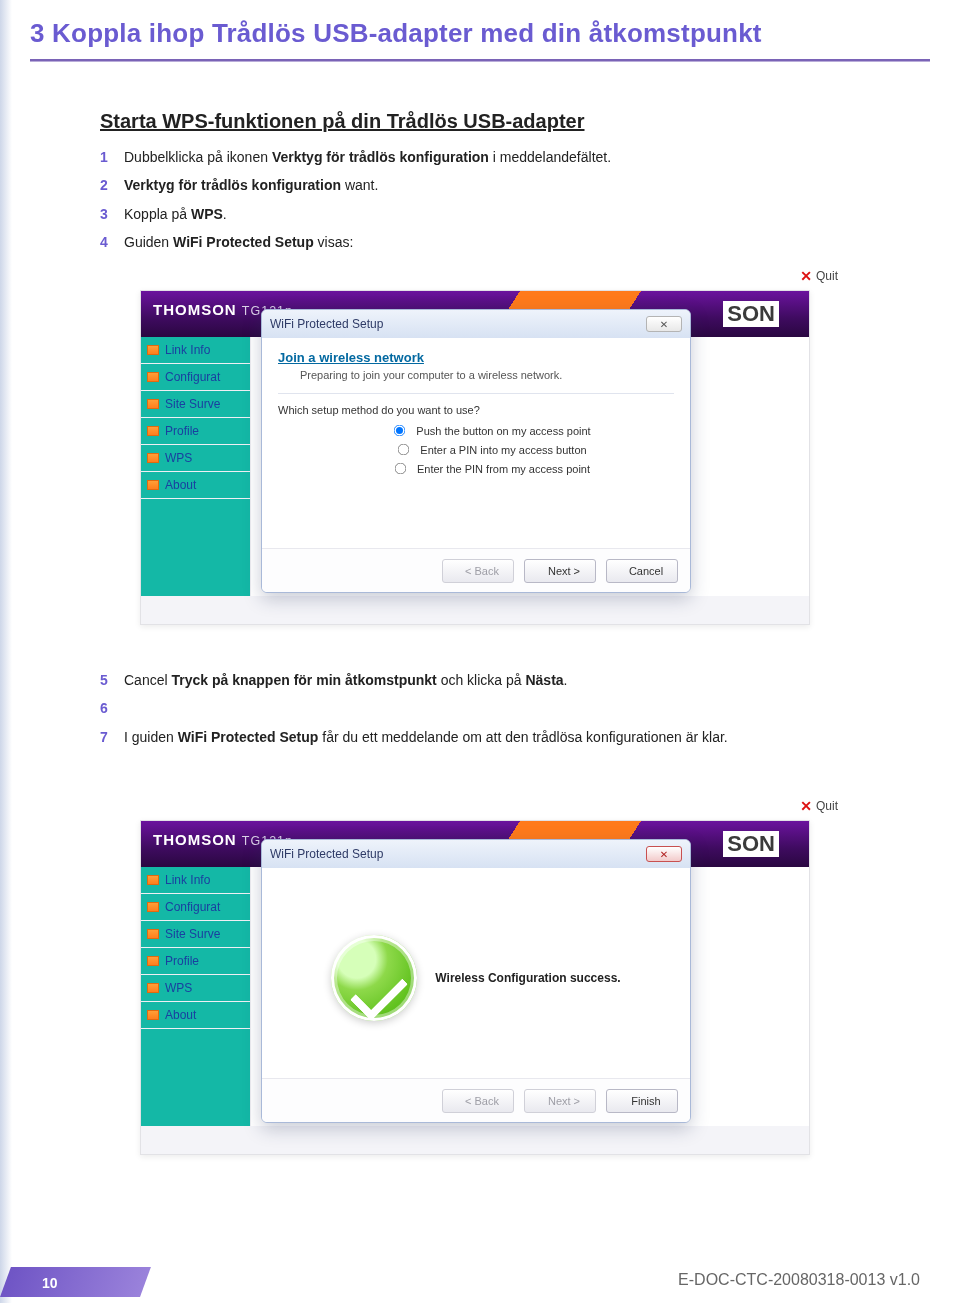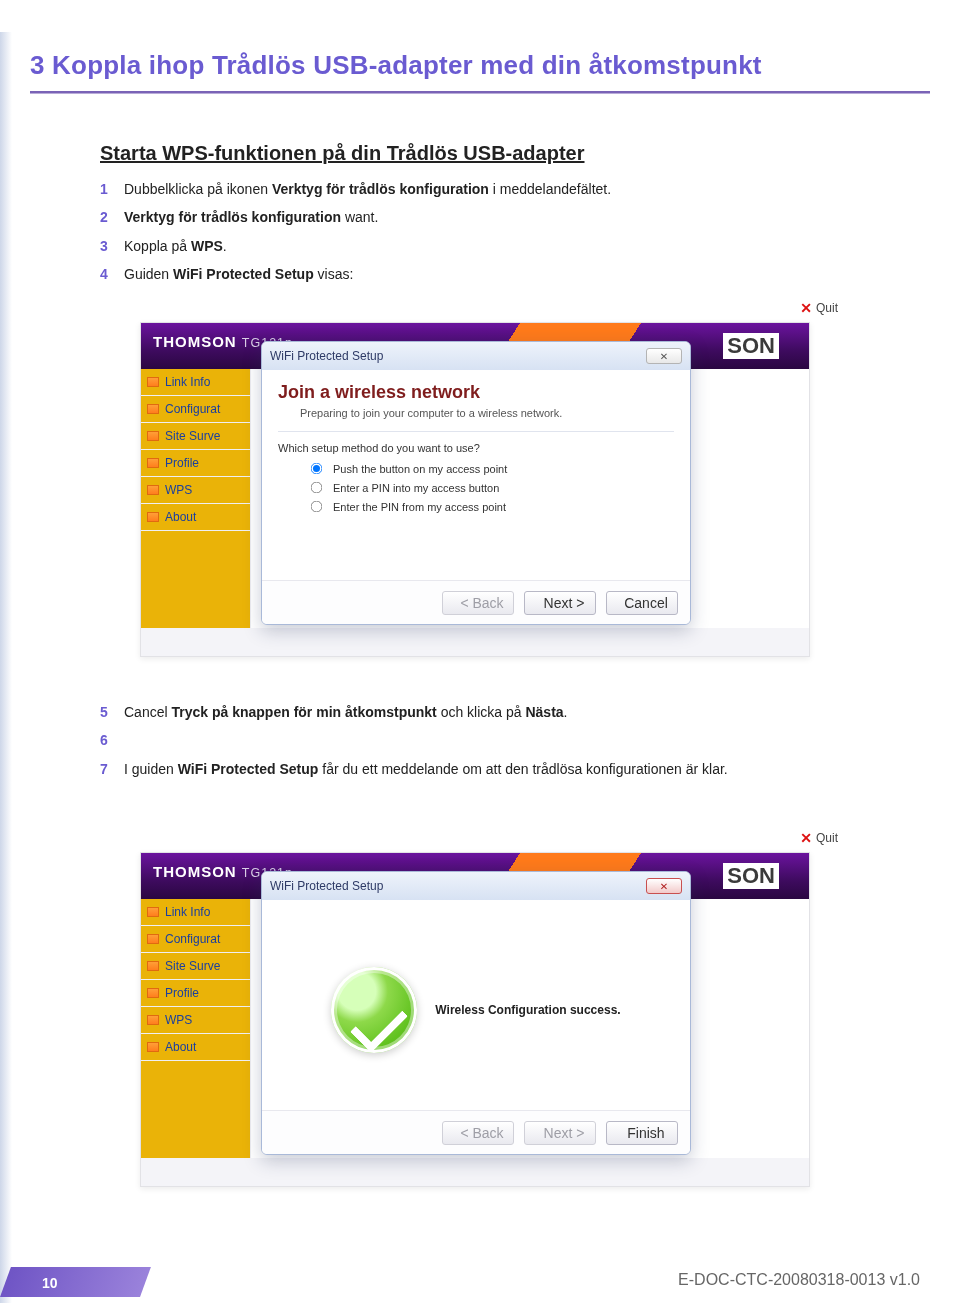--- a/index.html
+++ b/index.html
@@ -7,21 +7,20 @@
     width: 960px;
     height: 1303px;
     background: #fff;
     font-family: Arial, Helvetica, sans-serif;
     position: relative;
     overflow: hidden;
   }
   .page {
     position: absolute;
     inset: 0;
-    margin-top: 32px;
   }
   .left-edge {
     position: absolute;
     left: 0; top: 0; bottom: 0; width: 12px;
     background: linear-gradient(90deg, rgba(200,210,230,.9), rgba(255,255,255,0));
   }
   .page-header {
     position: absolute;
     left: 30px; right: 30px; top: 18px;
   }
@@ -91,21 +90,21 @@
   }
   .quit {
     position: absolute;
     right: -8px; top: -22px;
     font-size: 12px; color: #444;
     display: flex; align-items: center; gap: 4px;
   }
   .quit .x { color: #d11; font-weight: 900; font-size: 14px; }
   .side {
     position: absolute; left: 0; top: 46px; width: 110px; bottom: 28px;
-    background: #eab308;
+    background: #14b8a6;
     border-right: 1px solid #ececf0;
   }
   .side .item {
     display: flex; align-items: center; gap: 6px;
     padding: 6px 6px; font-size: 12px; color: #1a3fa0;
     border-bottom: 1px solid #efeff4;
   }
   .side .ico {
     width: 12px; height: 10px;
     background: linear-gradient(#ffa33a,#ff7a1a);
@@ -137,35 +136,35 @@
   .dlg .titlebar .t { color: #2e3a66; }
   .dlg .titlebar .winclose {
     width: 36px; height: 16px; border: 1px solid #b4b4b4; border-radius: 3px;
     background: linear-gradient(#fff,#e8e8e8);
     font-size: 10px; display: inline-flex; align-items: center; justify-content: center; color: #555;
   }
   .dlg .titlebar .winclose.red {
     border-color: #c85050; background: linear-gradient(#fff,#f2caca); color: #b02020;
   }
   .dlg .body { padding: 12px 16px 10px; min-height: 210px; position: relative; }
-  .dlg .h { font-size: 18px; font-weight: 700; color: #7f1d1d; }
+  .dlg .h { font-size: 13px; font-weight: 700; color: #0369a1; text-decoration: underline; }
   .dlg .sub { font-size: 11px; color: #555; margin: 4px 0 12px; padding-left: 22px; }
   .dlg .rule { height: 1px; background: #e0e4ee; margin: 8px 0 10px; }
   .dlg .q { font-size: 11px; color: #333; margin-bottom: 8px; }
   .dlg .opts { padding-left: 32px; font-size: 11px; color: #333; }
-  .dlg .opts label { display: flex; align-items: center; gap: 10px; margin-bottom: 6px; }
+  .dlg .opts label { display: flex; align-items: center; gap: 10px; margin-bottom: 6px; justify-content: center; }
   .dlg .opts input { transform: scale(.9); }
   .dlg .btns {
     height: 44px;
     border-top: 1px solid #e8e8ee;
     display: flex; align-items: center; justify-content: flex-end; gap: 10px; padding-right: 12px;
     background: #fdfdfe;
   }
   .dlg .btns button, .dlg .btns .fauxbtn {
-    min-width: 72px; height: 24px; font-size: 14px;
+    min-width: 72px; height: 24px; font-size: 11px;
     background: linear-gradient(#fff,#e9e9ef);
     border: 1px solid #b8b8c6; border-radius: 3px;
     color: #333;
     padding-left: 8px;
   }
   .dlg .btns .disabled { color: #9e9ea6; border-color: #d0d0d8; }
   .success-body {
     padding: 18px 16px 8px; min-height: 210px;
     display: flex; flex-direction: row; align-items: center; justify-content: center; gap: 18px;
   }

